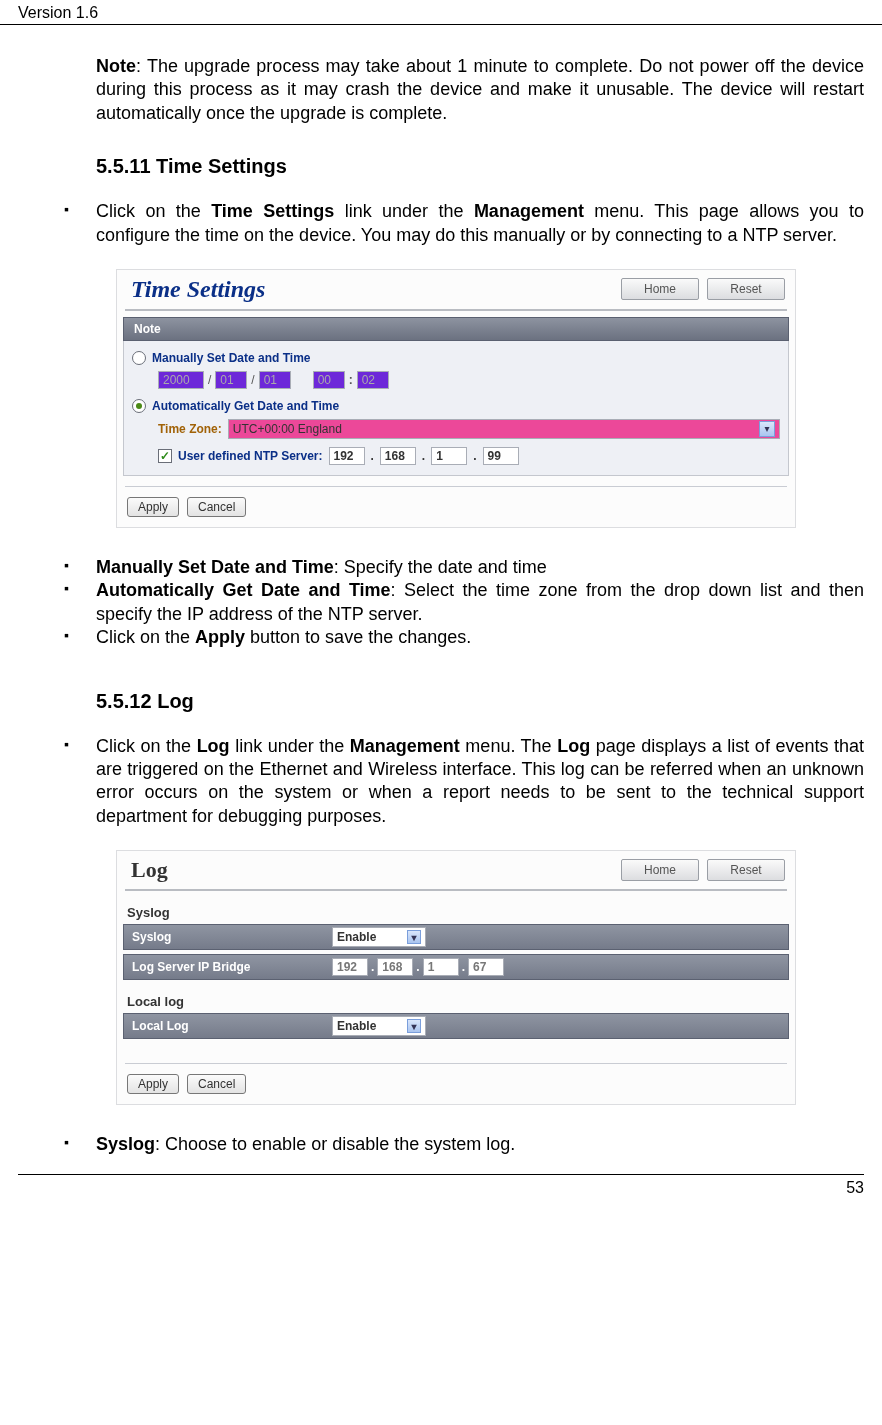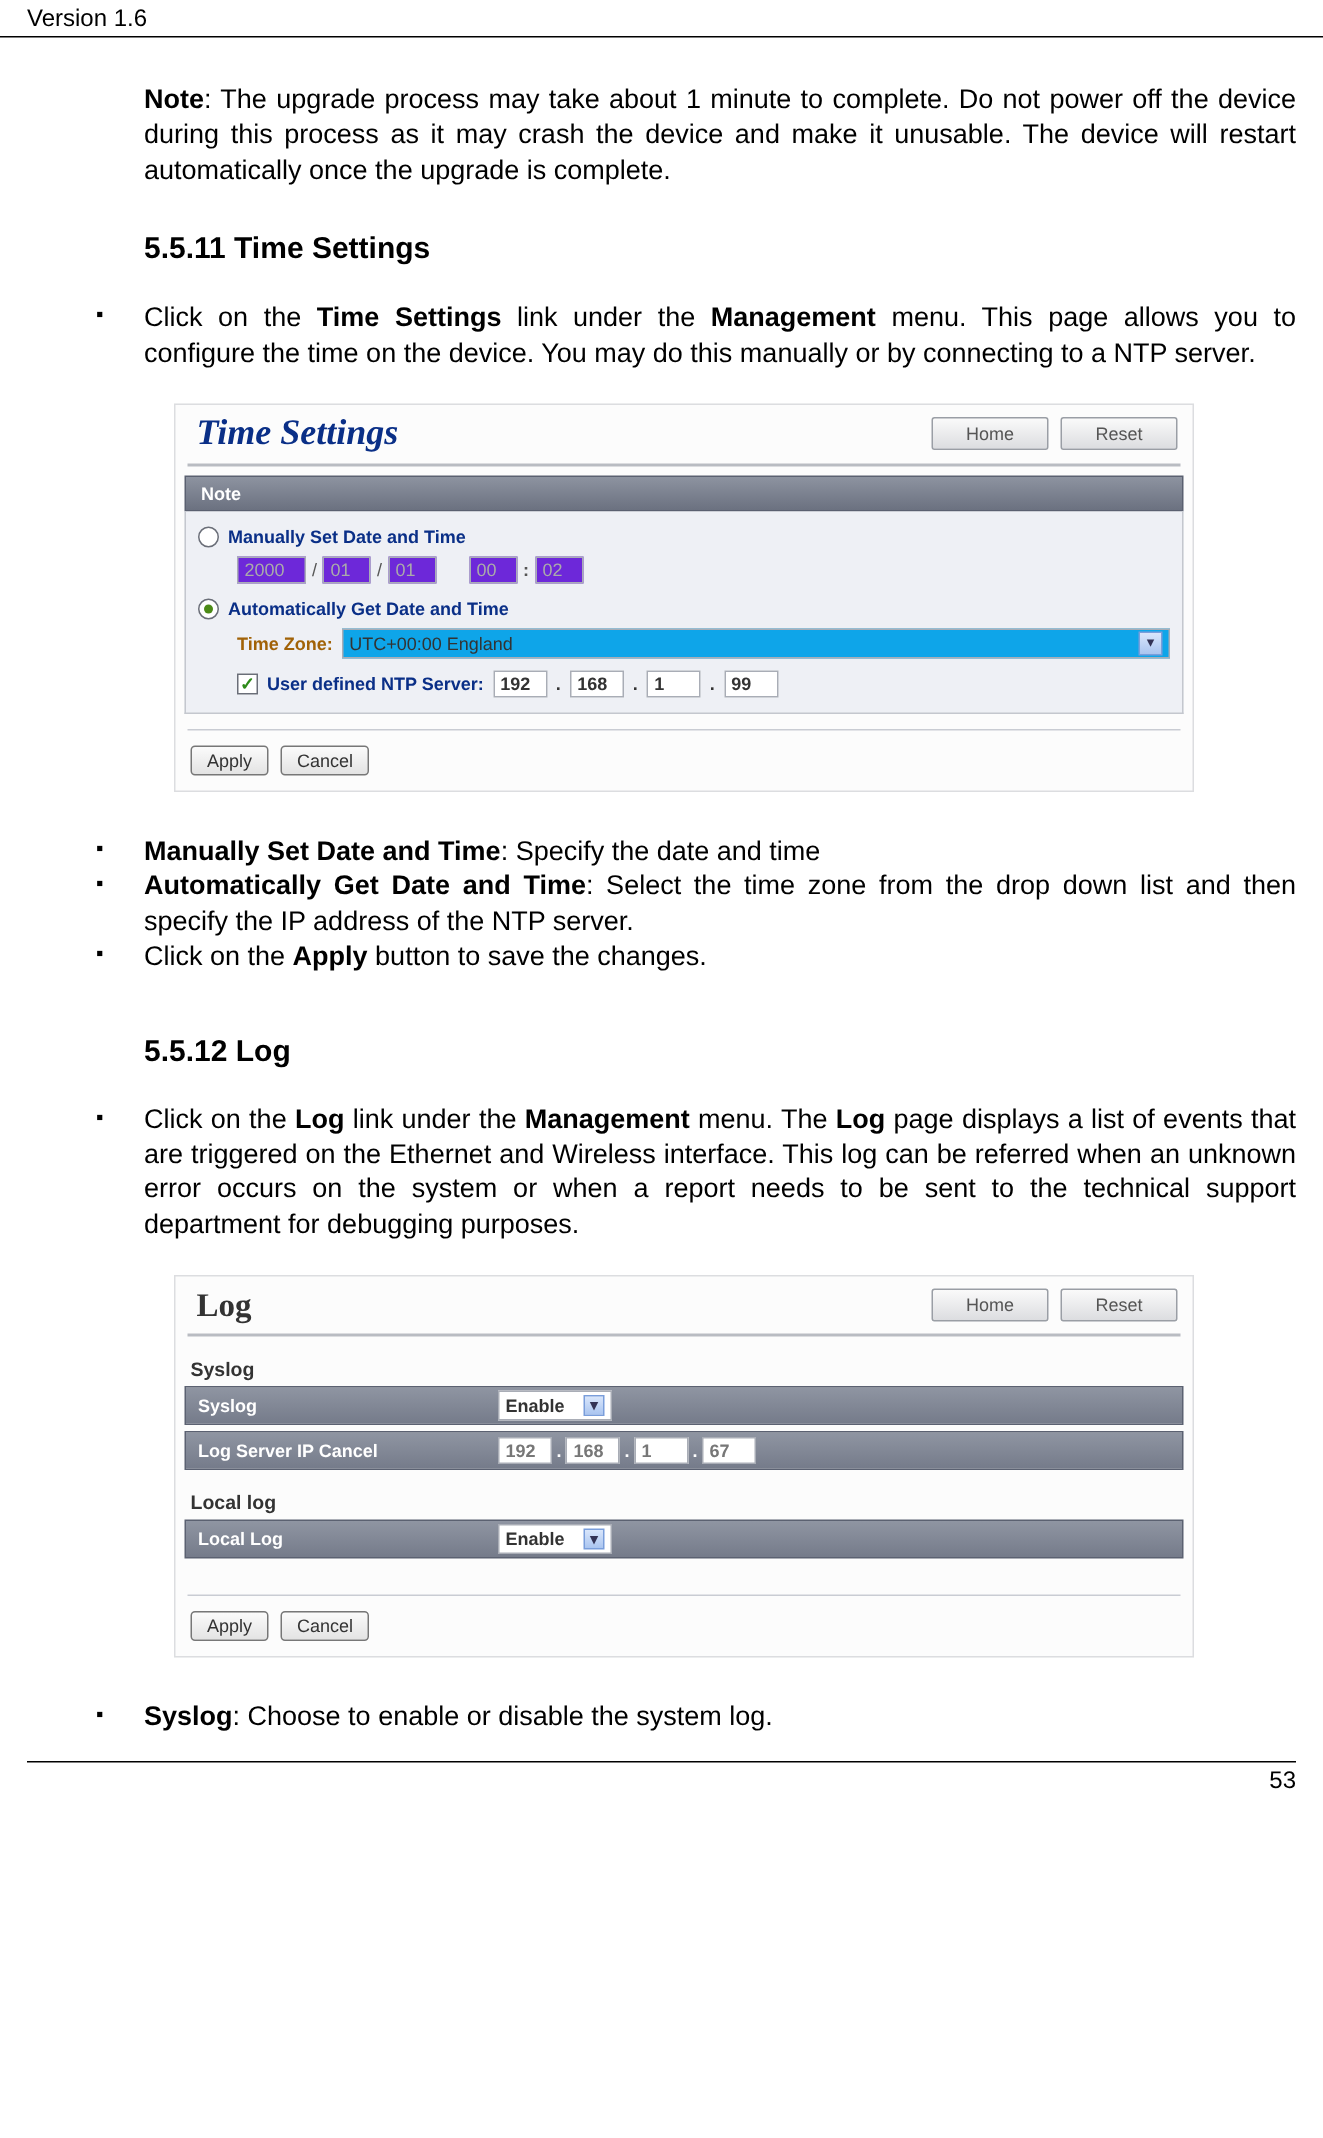--- a/index.html
+++ b/index.html
@@ -134,21 +134,21 @@
     padding: 0 4px;
     display:inline-block;
   }
   .text-in.gray { background:#6d28d9; color:#aaa; }
   .inline-row { display:flex; align-items:center; gap:4px; margin-left:26px; font-size:12px; color:#555;}
   .tz-row { display:flex; align-items:center; gap:6px; margin:6px 0 0 26px; }
   .tz-label { color:#a16207; font-weight:bold; font-size:12px;}
   .tz-select {
     flex:1;
     border:1px solid #a9adb6;
-    background:#0ea5e9;
+    background:#ec4899;
     height:20px; line-height:18px; font-size:12px; color:#333;
     padding:0 4px;
     display:flex; align-items:center; justify-content:space-between;
   }
   .tz-arrow { width:16px; height:16px; background:linear-gradient(#d9e6fb,#aac5f0); border:1px solid #7a9edb; display:flex; align-items:center; justify-content:center; color:#335; font-size:10px;}
   .chk-row { display:flex; align-items:center; gap:6px; margin:8px 0 0 26px; color:#0a2f87; font-weight:bold; font-size:12px;}
   .chk { width:14px; height:14px; border:1px solid #6a6e78; background:#fff; display:inline-flex; align-items:center; justify-content:center; color:#2e8b1a; font-size:12px; line-height:1;}
   .bottom-actions { display:flex; gap:8px; padding:10px; }
   .btn-sm {
     border:1px solid #777;
@@ -164,21 +164,21 @@
   .grid-row {
     display:flex; align-items:center;
     background:linear-gradient(#8f95a2,#757b8a);
     color:#fff; font-weight:bold; font-size:12px;
     border:1px solid #5b6171;
     margin:4px 6px 0 6px;
     padding:3px 8px; height:26px;
   }
   .grid-row .lab { width:200px; }
   .sel-sm {
-    border:1px solid #a9adb6; background:#fff; height:20px; width:76px;
+    border:1px solid #a9adb6; background:#fff; height:20px; width:94px;
     display:flex; align-items:center; justify-content:space-between;
     font-size:12px; padding:0 4px; color:#333;text-align:right;
   }
   .spacer { height:14px; }
   .section-label { font-weight:bold; color:#333; font-size:13px; margin:14px 6px 2px 10px; }
 </style>
 </head>
 <body>
 
 <div class="page-header">
@@ -286,21 +286,21 @@
       <hr class="thin">
       <div class="section-label">Syslog</div>
       <div class="grid-row">
         <div class="lab">Syslog</div>
         <div class="sel-sm">
           <span>Enable</span>
           <span class="tz-arrow" style="width:14px;height:14px;">▾</span>
         </div>
       </div>
       <div class="grid-row">
-        <div class="lab">Log Server IP Cancel</div>
+        <div class="lab">Log Server IP Bridge</div>
         <span class="text-in" style="width:36px;">192</span>
         <span style="margin:0 3px;">.</span>
         <span class="text-in" style="width:36px;">168</span>
         <span style="margin:0 3px;">.</span>
         <span class="text-in" style="width:36px;">1</span>
         <span style="margin:0 3px;">.</span>
         <span class="text-in" style="width:36px;">67</span>
       </div>
       <div class="section-label">Local log</div>
       <div class="grid-row">

